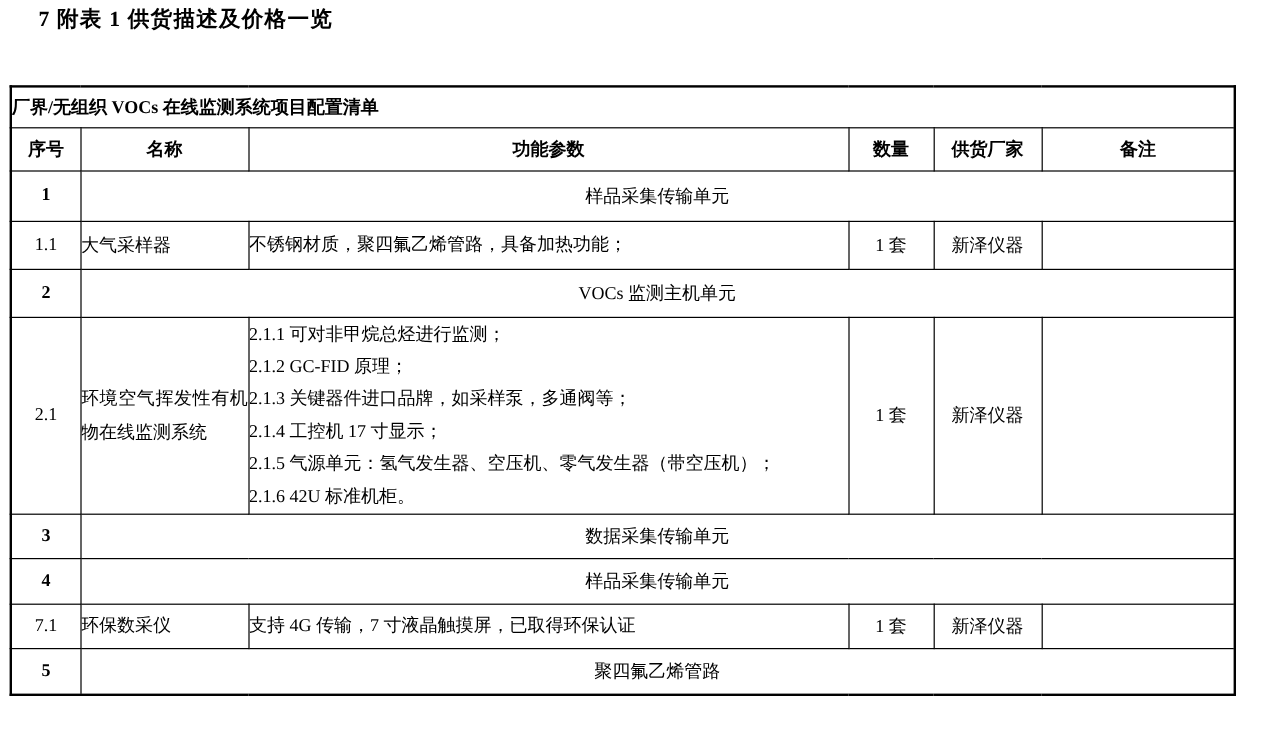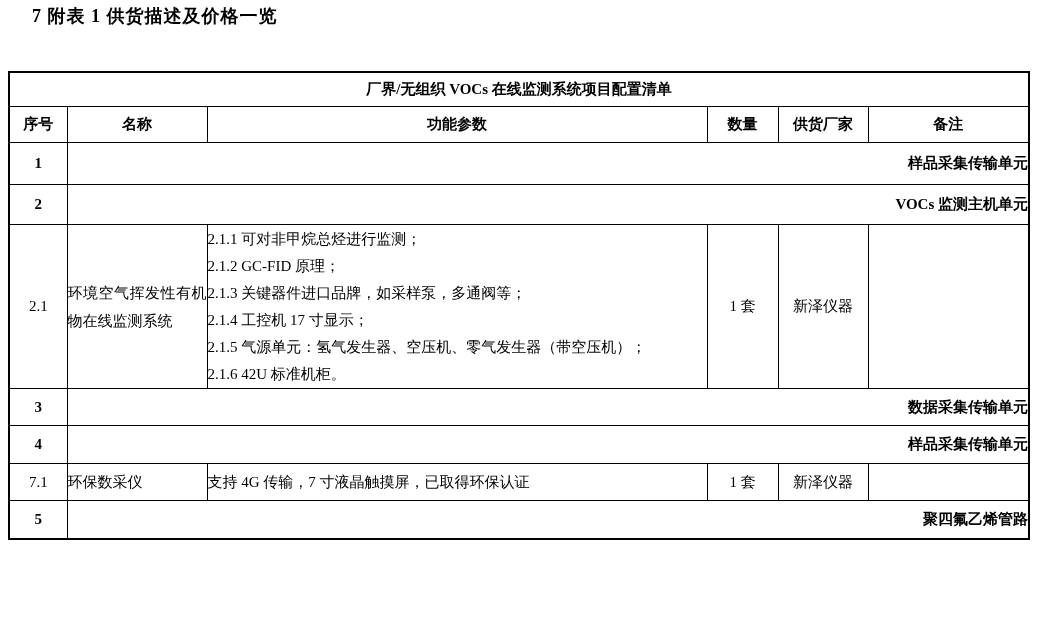--- a/index.html
+++ b/index.html
@@ -33,38 +33,38 @@
   }
   table.spec td, table.spec th {
     border: 1px solid #000000;
     font-size: 15px;
     padding: 0;
     overflow: hidden;
     vertical-align: middle;
   }
   .caption-cell {
     height: 33px;
-    text-align: center;
+    text-align: left;
     font-weight: bold;
     margin-left: 42px;
   }
   tr.head-row th {
     height: 35px;
     font-weight: bold;
     text-align: center;
   }
   th.remark-head {
     vertical-align: top;
     padding-top: 4px;
   }
   td.no-cell { text-align: center; }
   td.section-no { text-align: center; font-weight: bold; }
   td.section-name {
-    font-weight: bold;
-    text-align: right;
+    font-weight: normal;
+    text-align: center;
     padding-left: 10px;
   }
   td.name-cell {
     text-align: justify;
     padding: 0 8px;
     line-height: 28px;
   }
   td.params-cell {
     text-align: left;
     padding: 0 8px;
@@ -108,20 +108,30 @@
     <th>数量</th>
     <th>供货厂家</th>
     <th class="remark-head">备注</th>
   </tr>
 
   <tr class="row-h1">
     <td class="section-no">1</td>
     <td class="section-name" colspan="5">样品采集传输单元</td>
   </tr>
 
+  <tr class="row-h11">
+    <td class="no-cell">1.1</td>
+    <td class="name-cell">大气采样器</td>
+    <td class="params-cell">
+      <div class="param-line">不锈钢材质，聚四氟乙烯管路，具备加热功能；</div>
+    </td>
+    <td class="qty-cell">1 套</td>
+    <td class="supplier-cell">新泽仪器</td>
+    <td class="remark-cell"></td>
+  </tr>
 
   <tr class="row-h2">
     <td class="section-no">2</td>
     <td class="section-name" colspan="5">VOCs 监测主机单元</td>
   </tr>
 
   <tr class="row-h21">
     <td class="no-cell">2.1</td>
     <td class="name-cell">环境空气挥发性有机物在线监测系统</td>
     <td class="params-cell">

